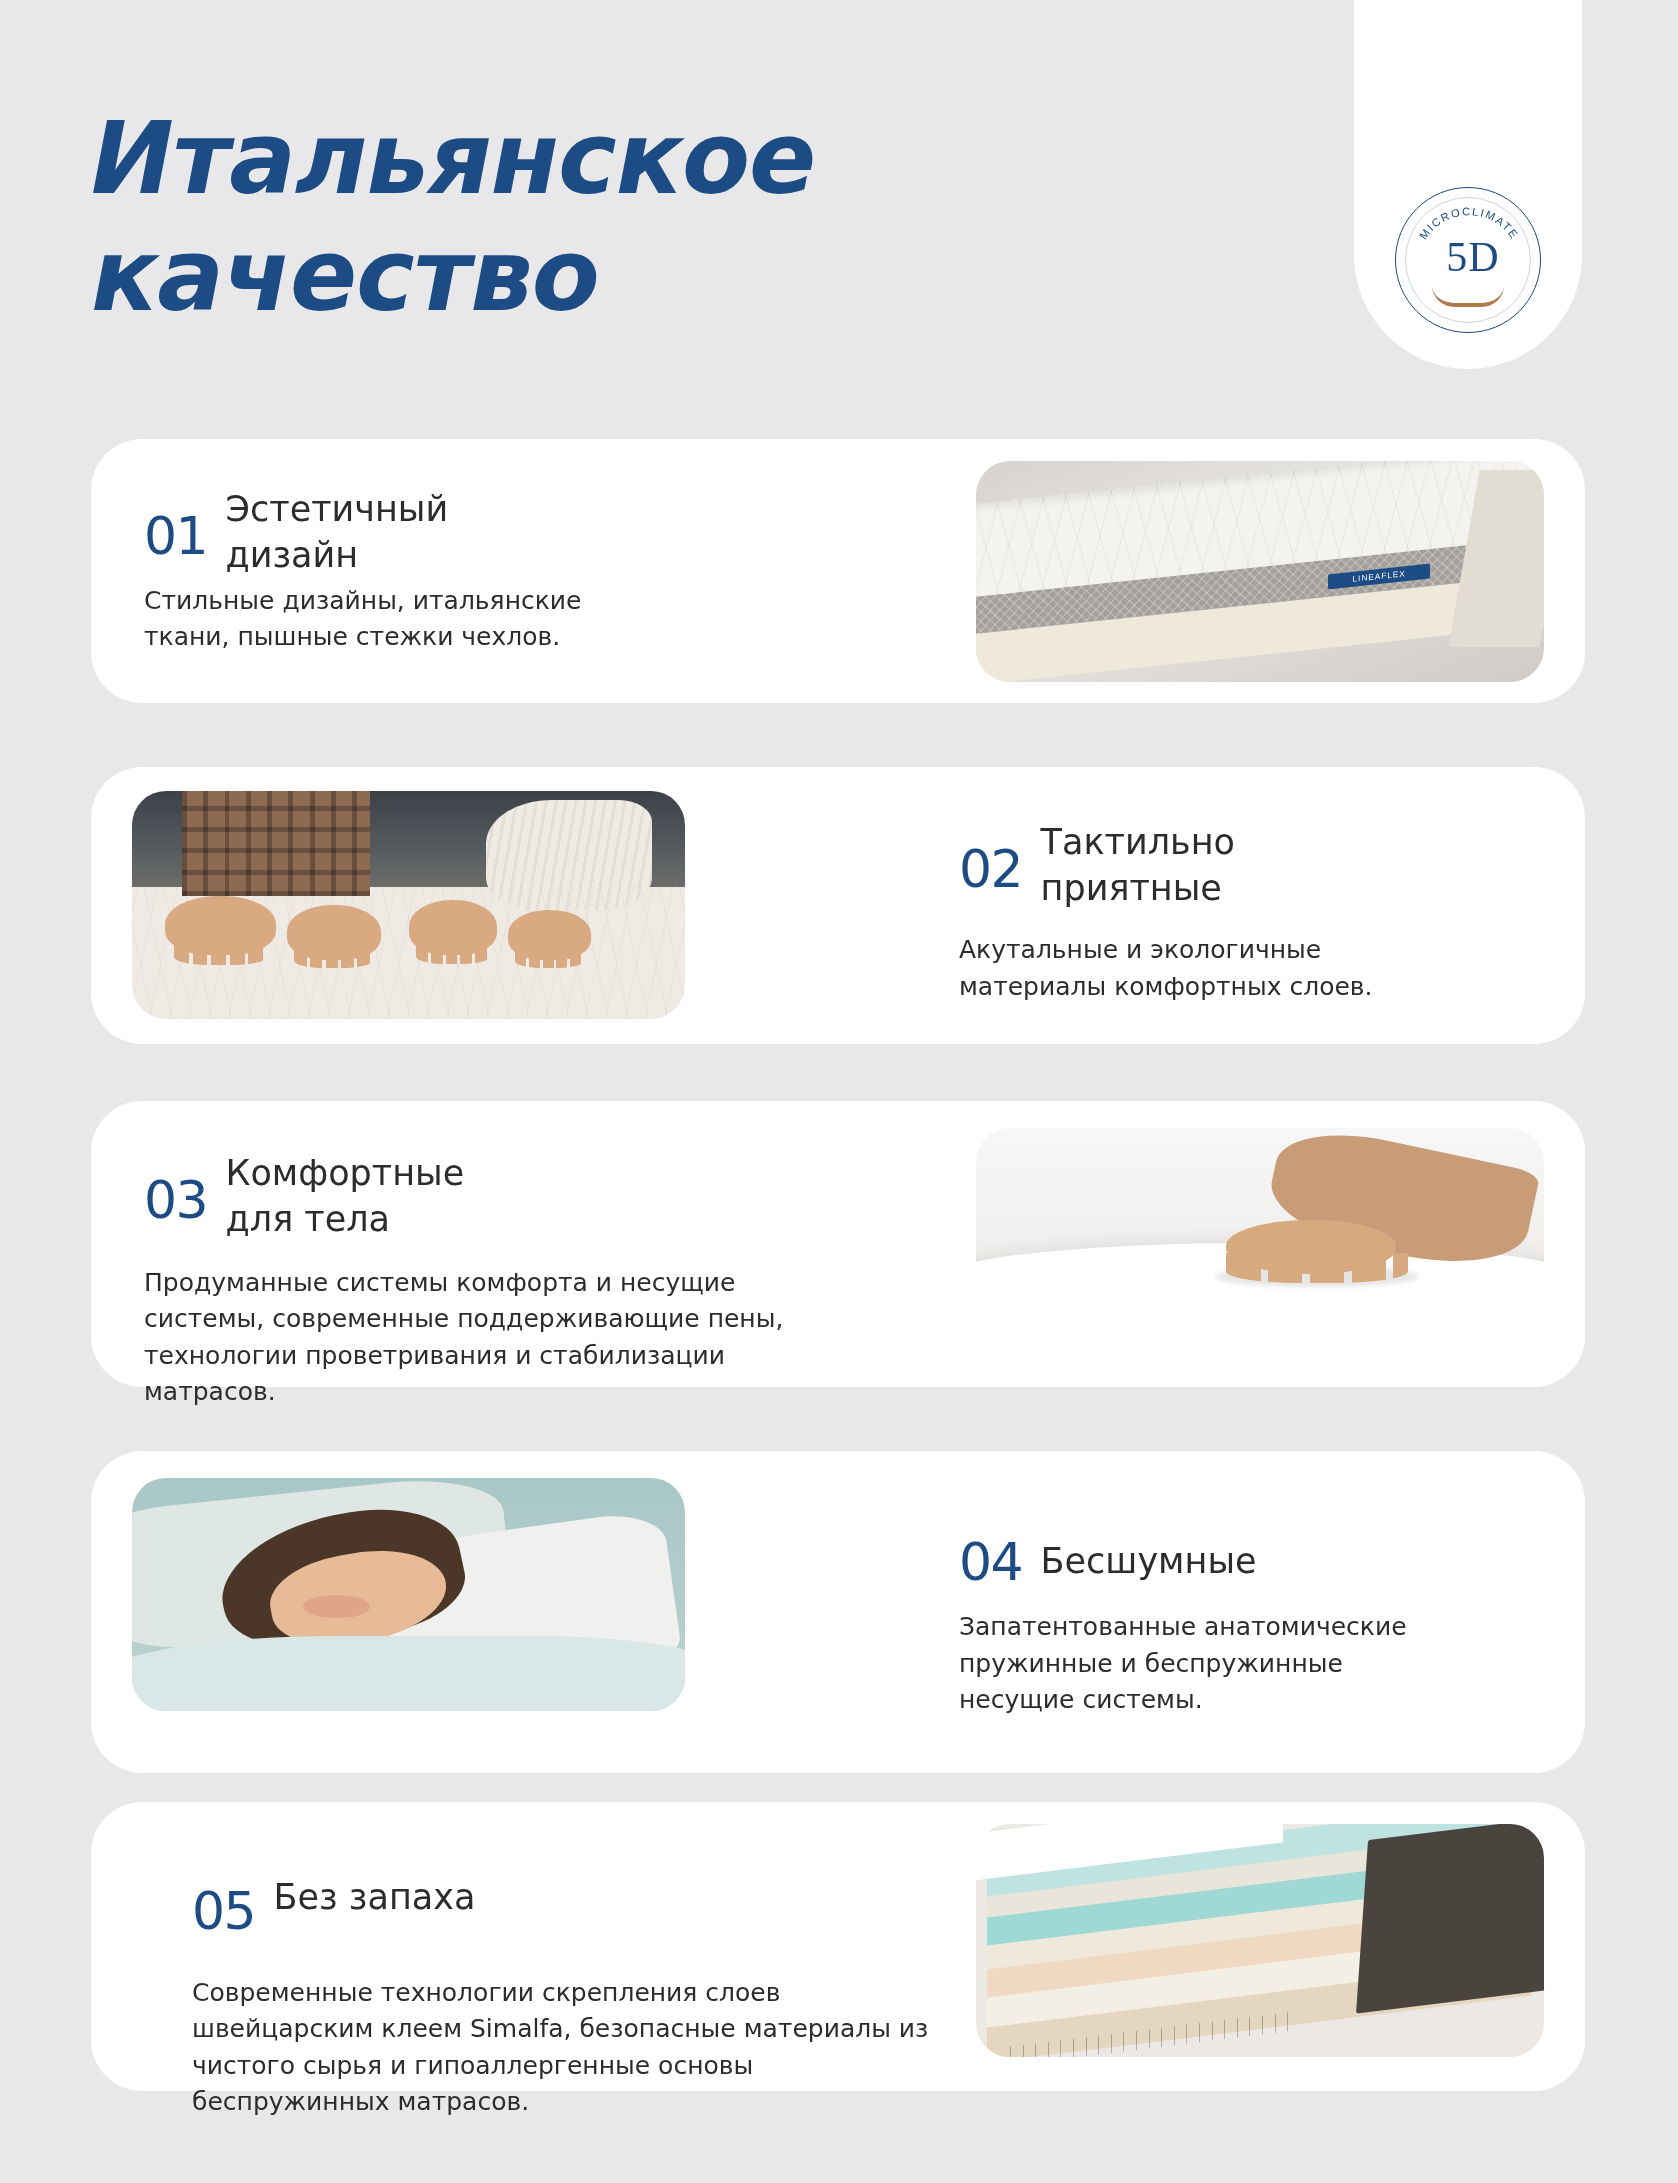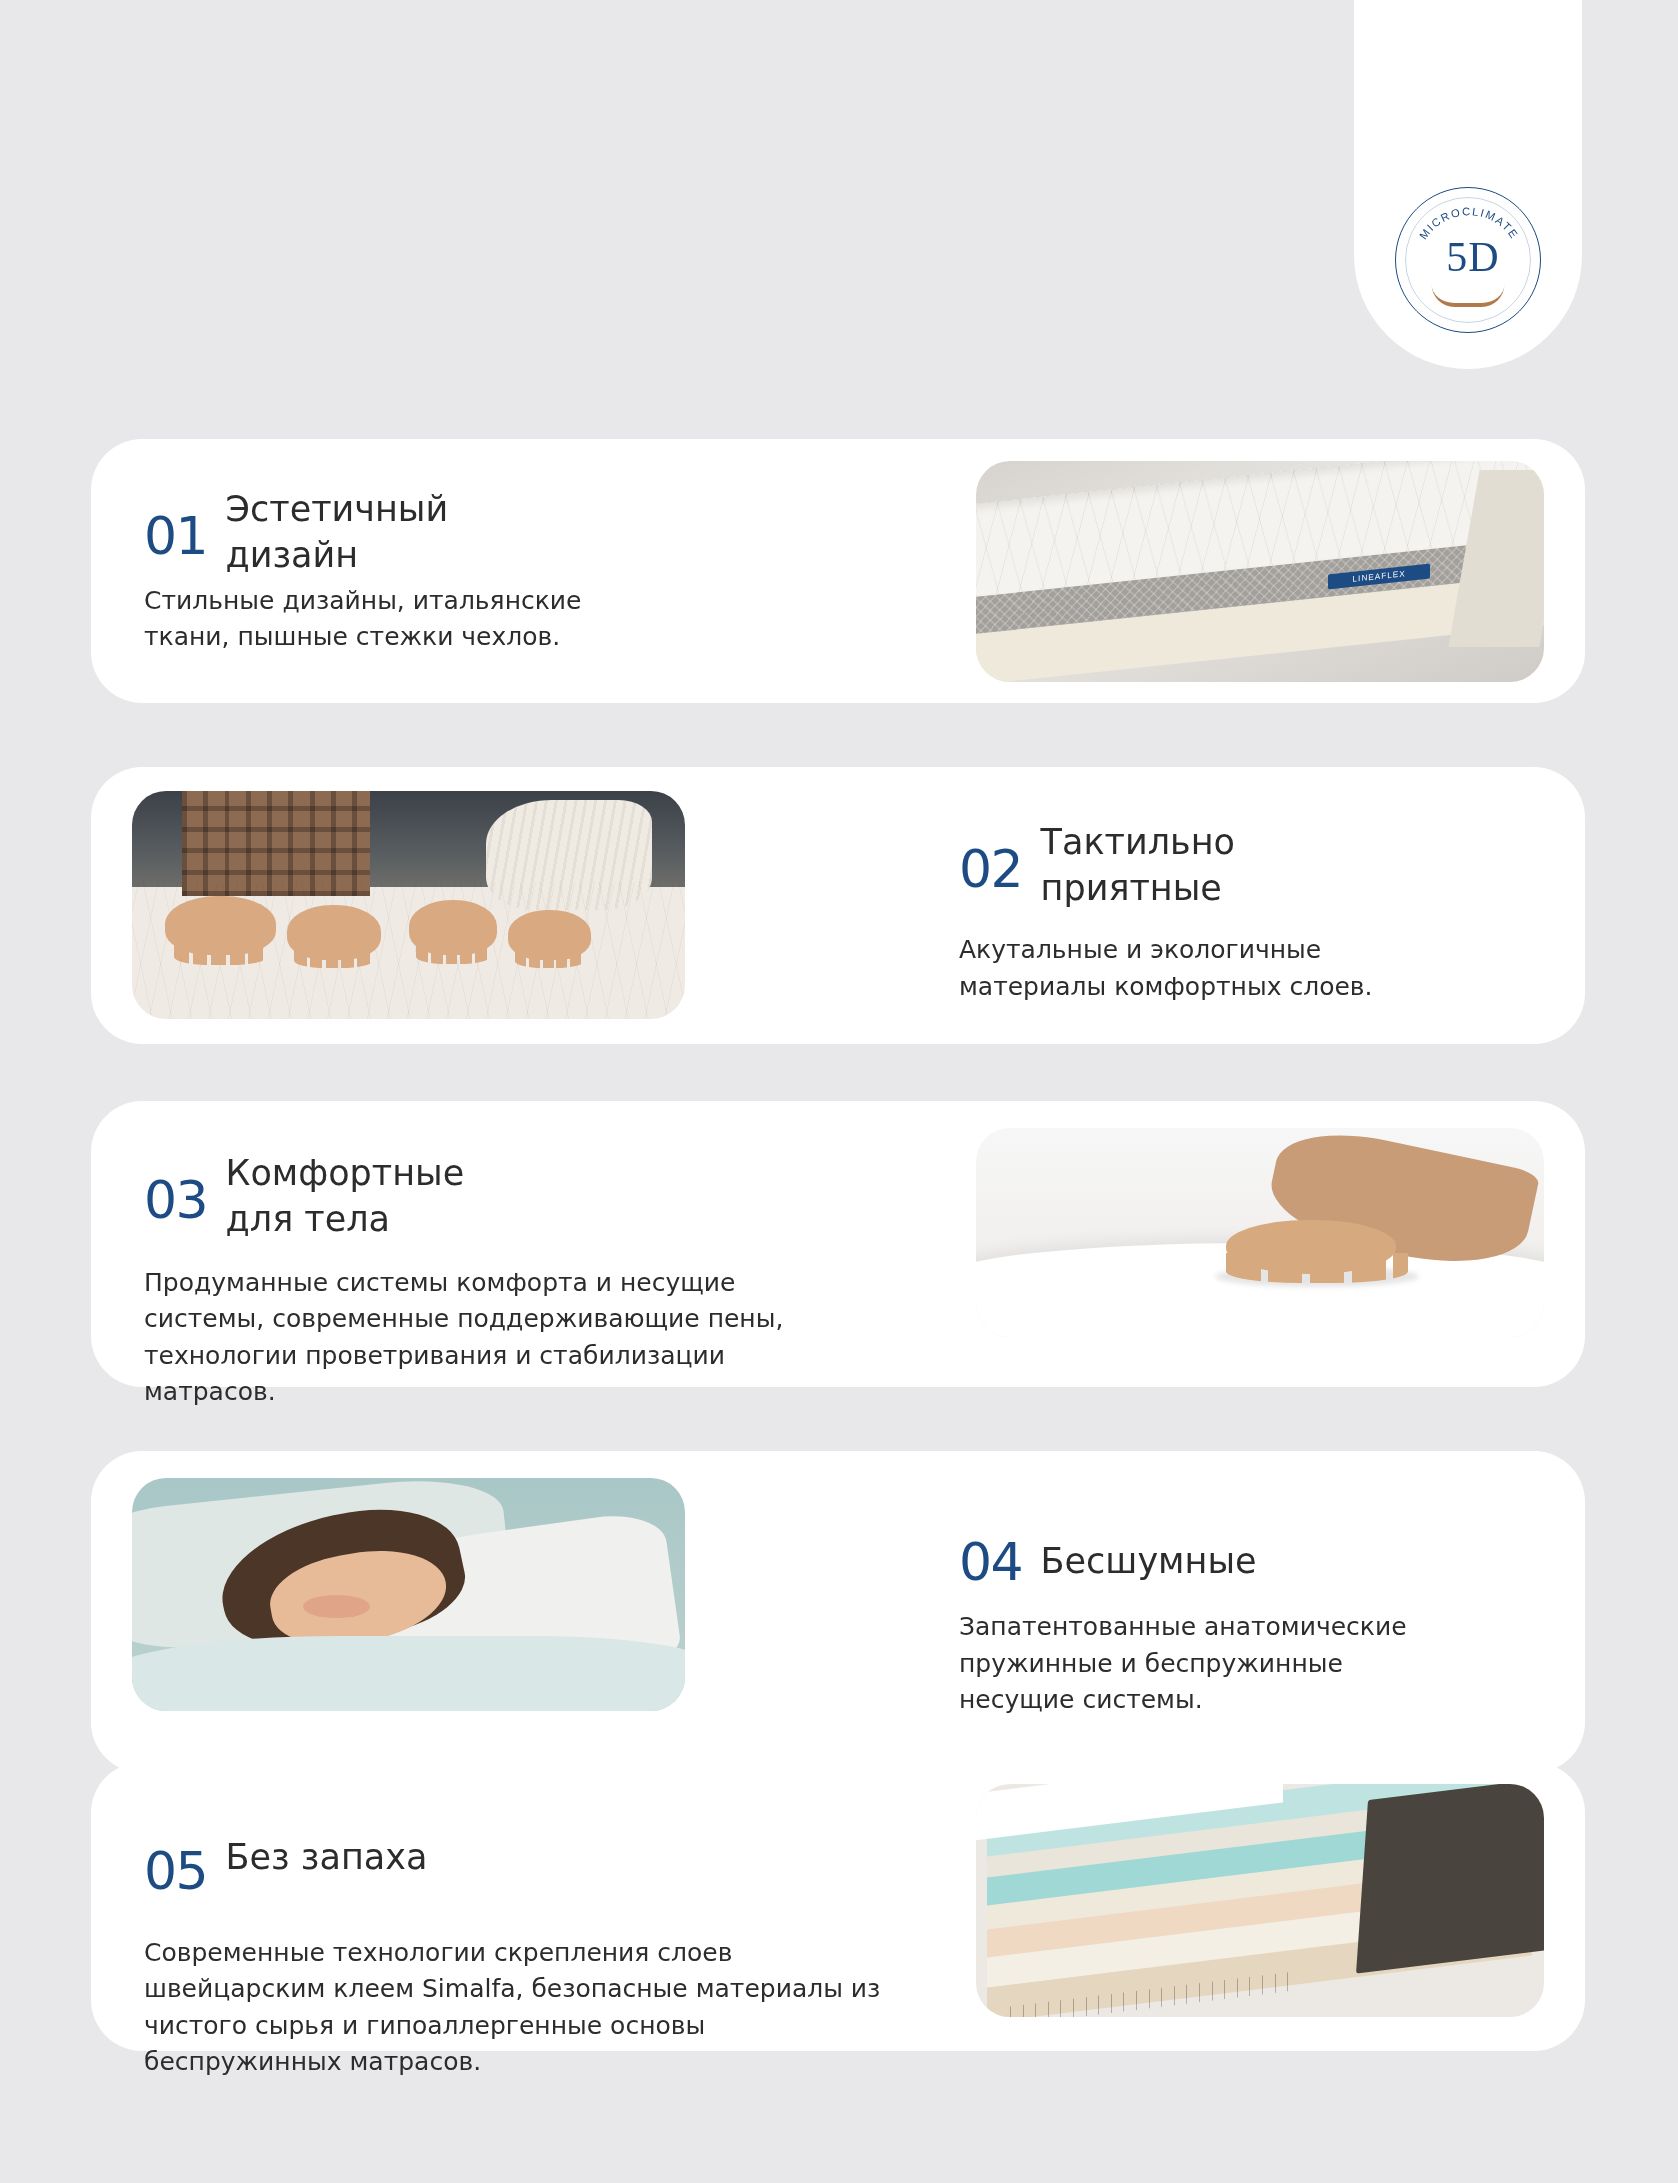--- a/index.html
+++ b/index.html
@@ -242,20 +242,24 @@
         </defs>
         <text text-anchor="middle">
           <textPath href="#arcTop" startOffset="50%" id="arcLabel">MICROCLIMATE</textPath>
         </text>
       </svg>
       <div class="badge-5d">5D</div>
       <div class="badge-bottom-arc"></div>
     </div>
   </div>
 
+  <div class="title">
+    <div>Итальянское</div>
+    <div>качество</div>
+  </div>
 
   <div class="card" style="top:439px; height:264px;">
     <div class="card-inner">
       <div class="text-block-left" style="left:53px; top:39px; width:849px;">
         <div class="num-row">
           <div class="num">01</div>
           <div class="heading">
             <div>Эстетичный</div>
             <div>дизайн</div>
           </div>
@@ -347,21 +351,21 @@
           <div class="num">04</div>
           <div class="heading" style="margin-top:34px;">
             <div>Бесшумные</div>
           </div>
         </div>
         <div class="body-text" style="margin-top:21.3px; width:461px;">Запатентованные анатомические пружинные и беспружинные несущие системы.</div>
       </div>
     </div>
   </div>
 
-  <div class="card" style="top:1762px; height:289px;">
+  <div class="card" style="top:1802px; height:289px;padding-left:48px;">
     <div class="card-inner">
       <div class="text-block-left" style="left:53px; top:51px; width:849px;">
         <div class="num-row">
           <div class="num">05</div>
           <div class="heading" style="margin-top:21.3px;">
             <div>Без запаха</div>
           </div>
         </div>
         <div class="body-text" style="margin-top:38px; width:737px;">Современные технологии скрепления слоев швейцарским клеем Simalfa, безопасные материалы из чистого сырья и гипоаллергенные основы беспружинных матрасов.</div>
       </div>

